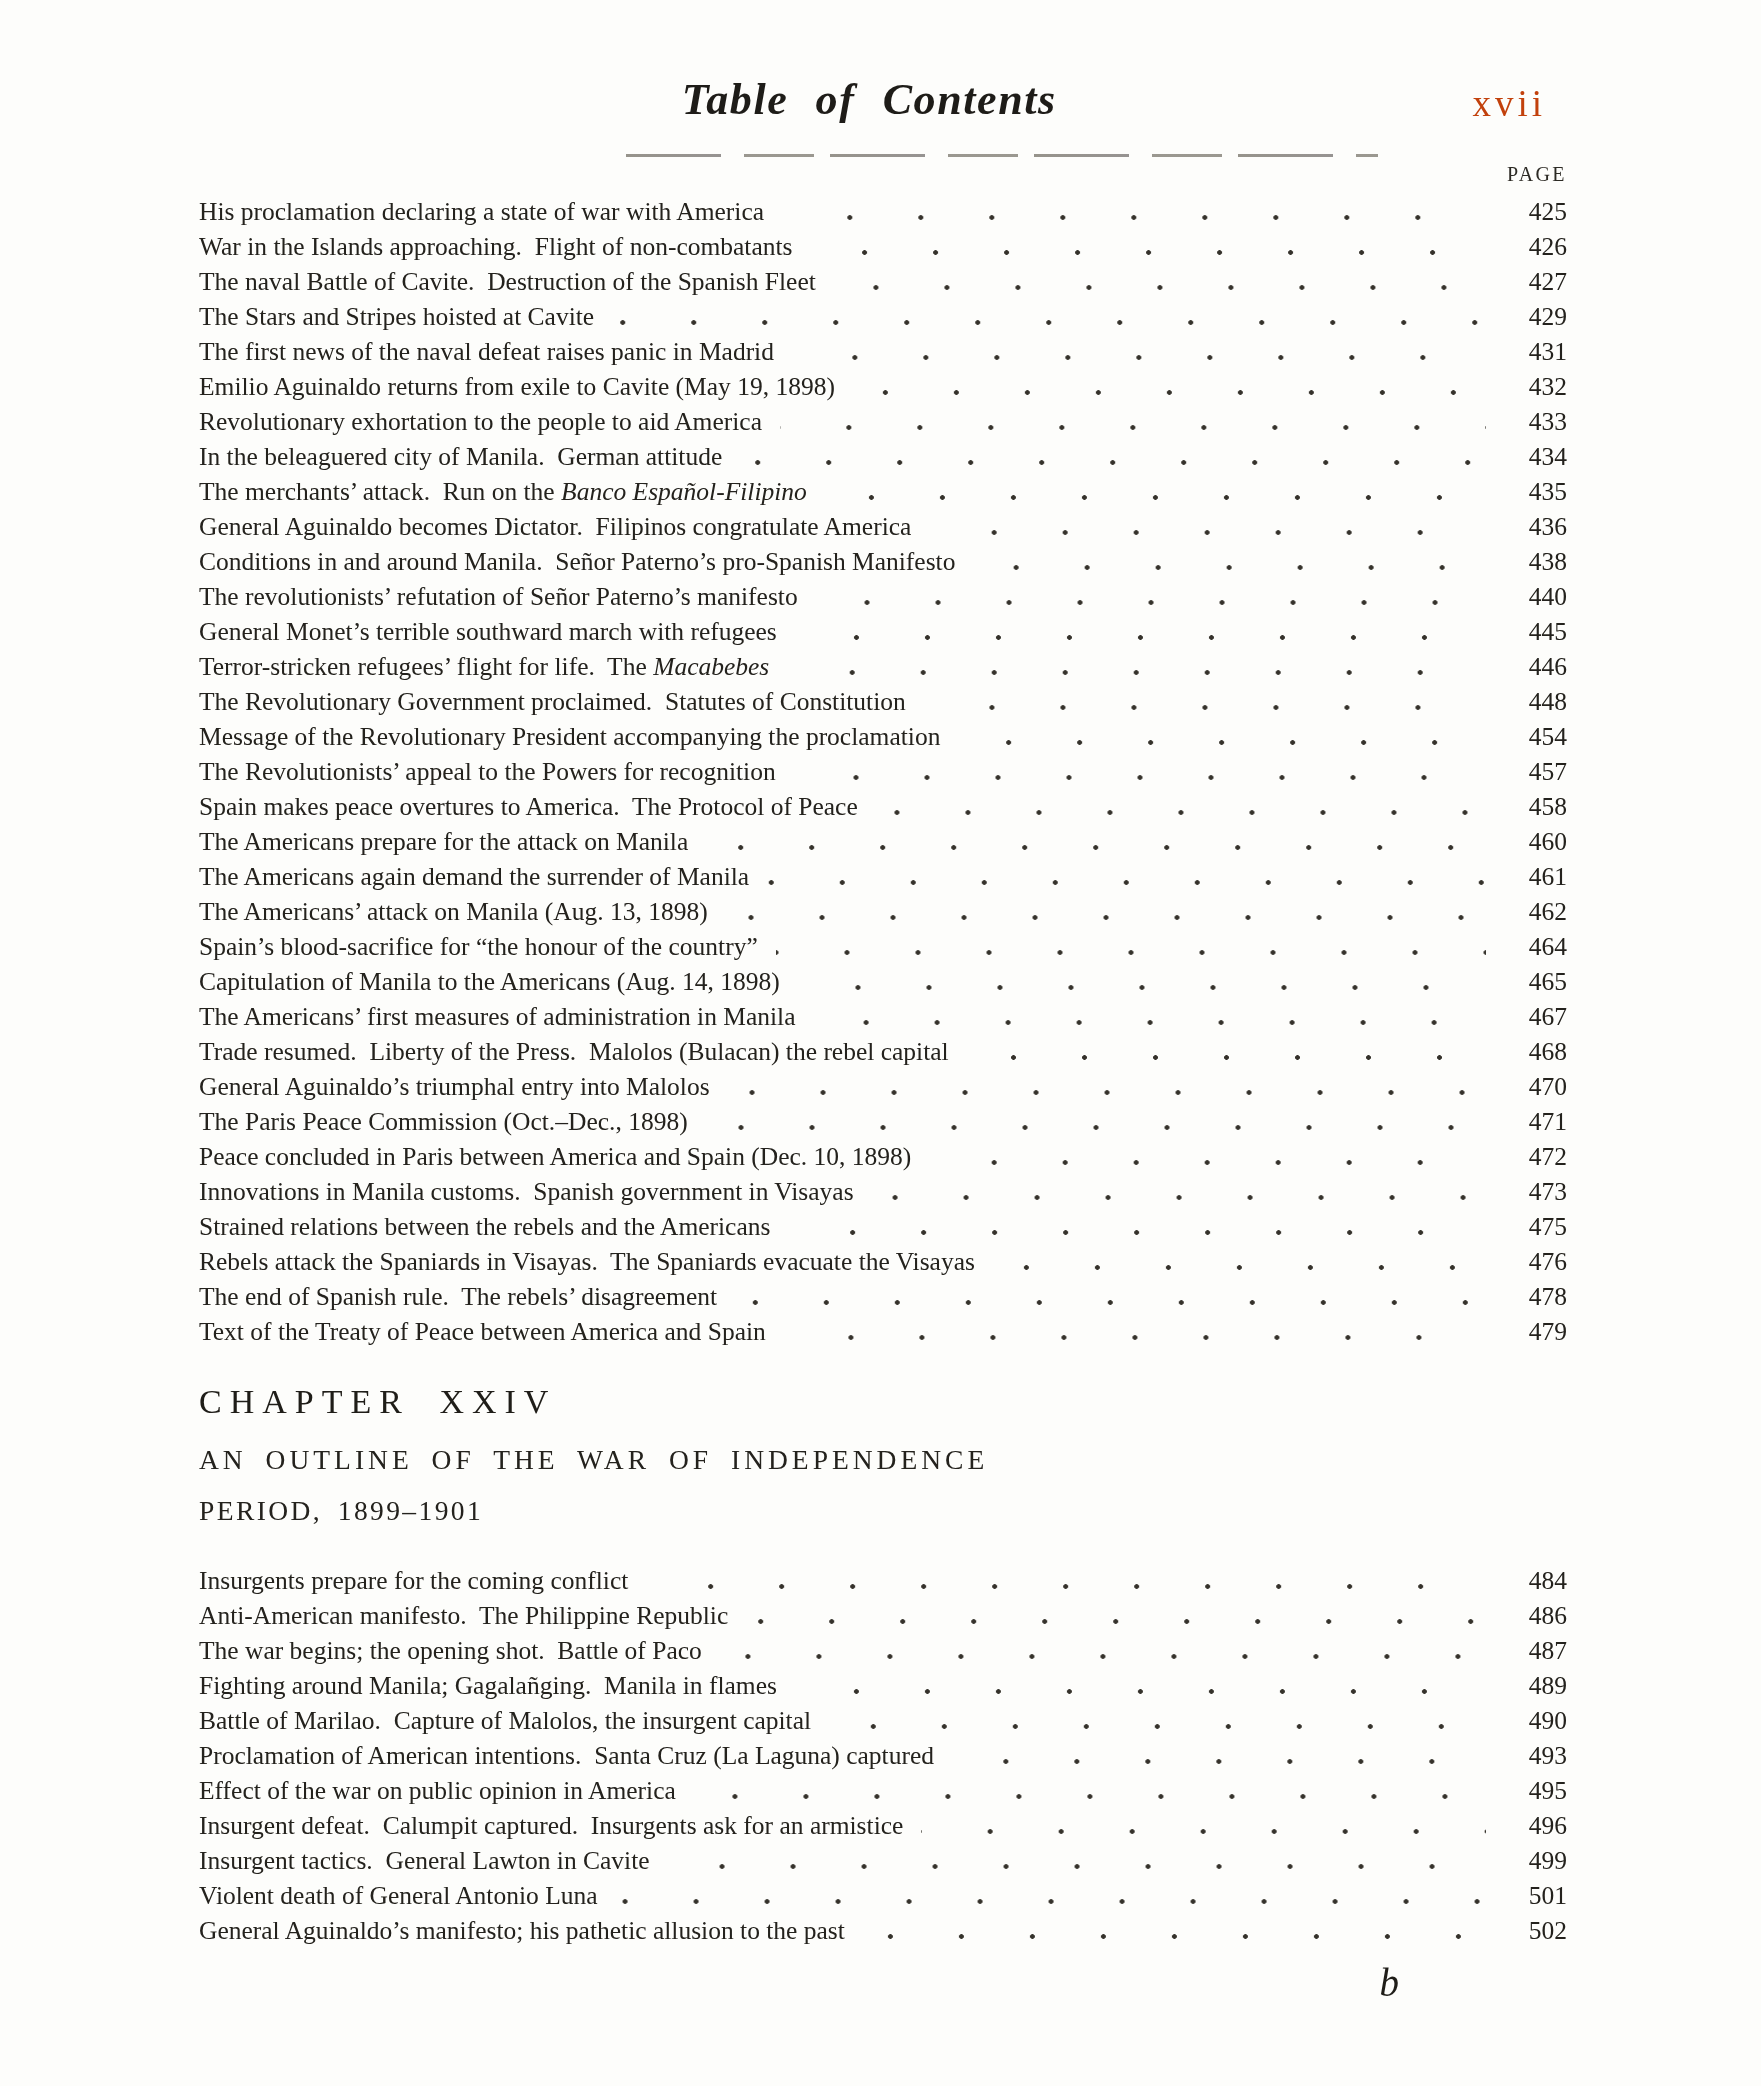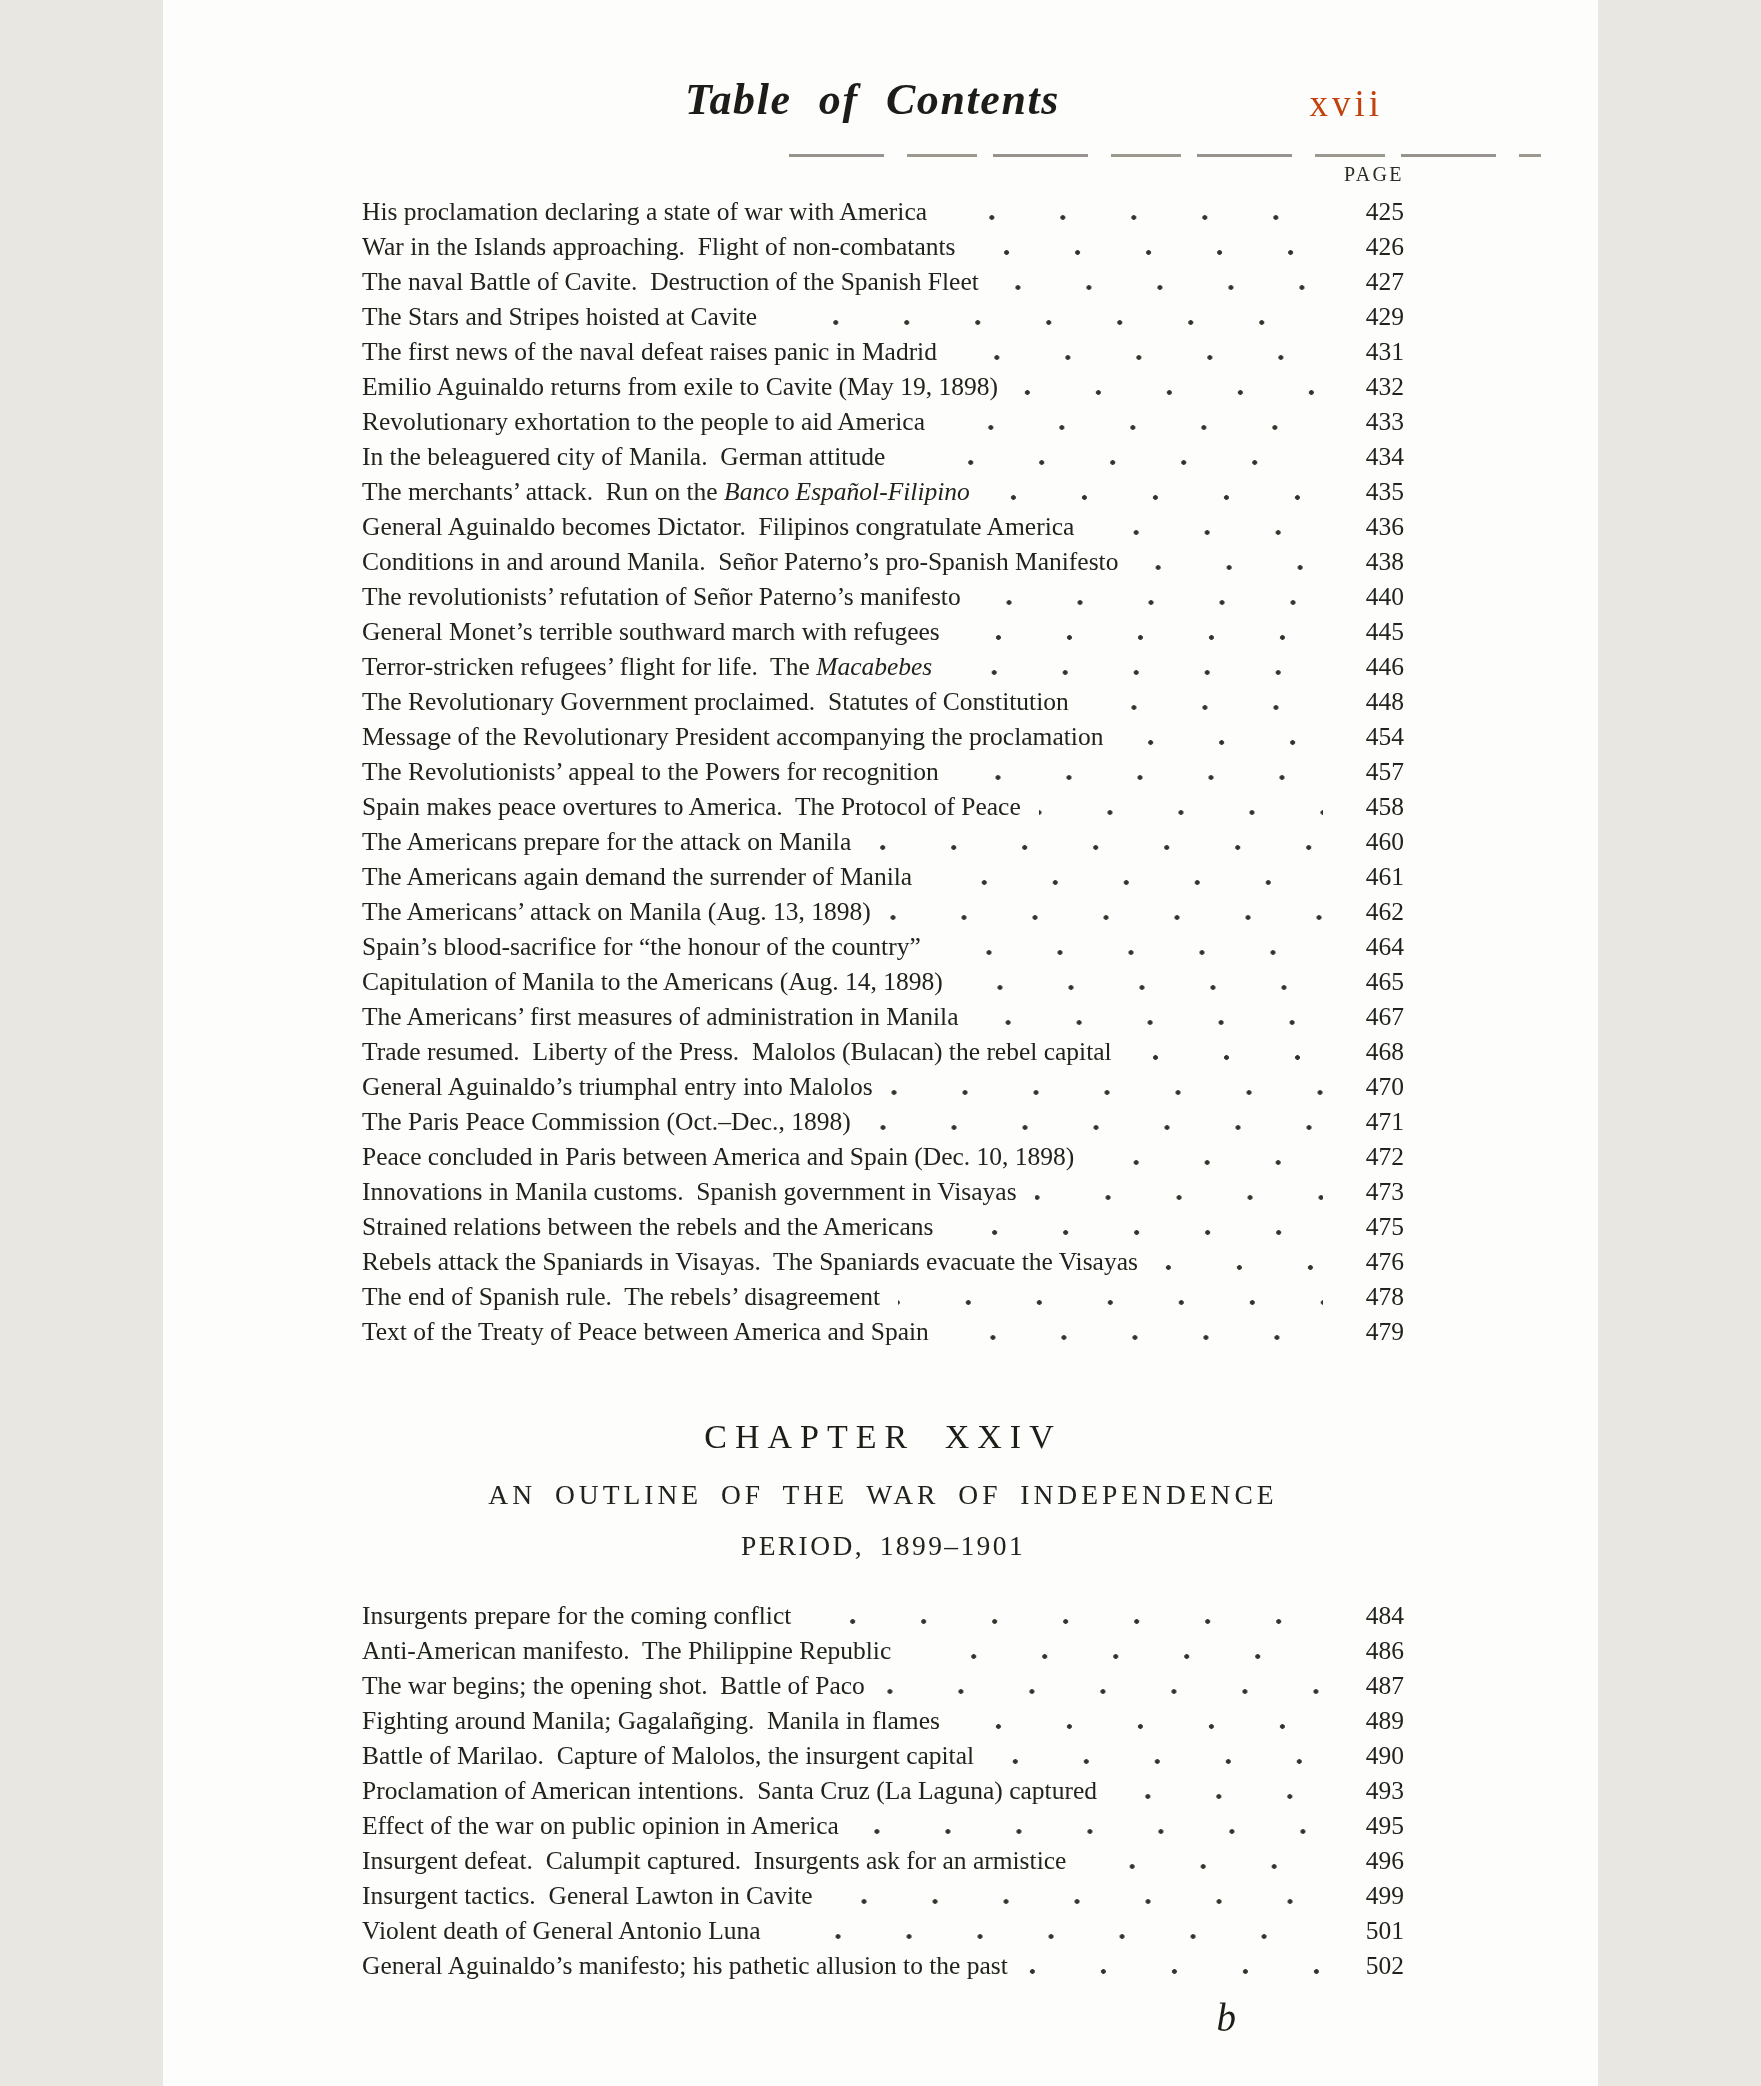--- a/index.html
+++ b/index.html
@@ -2,21 +2,21 @@
 <html style="font-size:13px"><head>
 <meta charset="utf-8">
 <style>
   html, body {
     margin: 0;
     padding: 0;
     background: #e9e7e2;
   }
   .page {
     position: relative;
-    width: 1435px;
+    width: 1761px;
     height: 2087px;
     background: #fdfdfb;
     font-family: "Liberation Serif", serif;
     color: #24221d;
     overflow: hidden;
     margin: 0 auto;
   }
   .content {
     position: absolute;
     left: 199px;
@@ -95,22 +95,22 @@
     background-position: 50% 50%;
     background-repeat: repeat-x;
   }
   .entry-page {
     flex: none;
     width: 70px;
     text-align: right;
   }
   
   .chapter-block {
-    text-align: center;
-    margin-top: 69px;
+    text-align: left;
+    margin-top: 34px;
   }
   .chapter-title {
     font-size: 34px;
     letter-spacing: 8px;
     word-spacing: 13px;
     color: #1f1d18;
   }
   .chapter-subtitle {
     font-size: 27.5px;
     letter-spacing: 4px;

